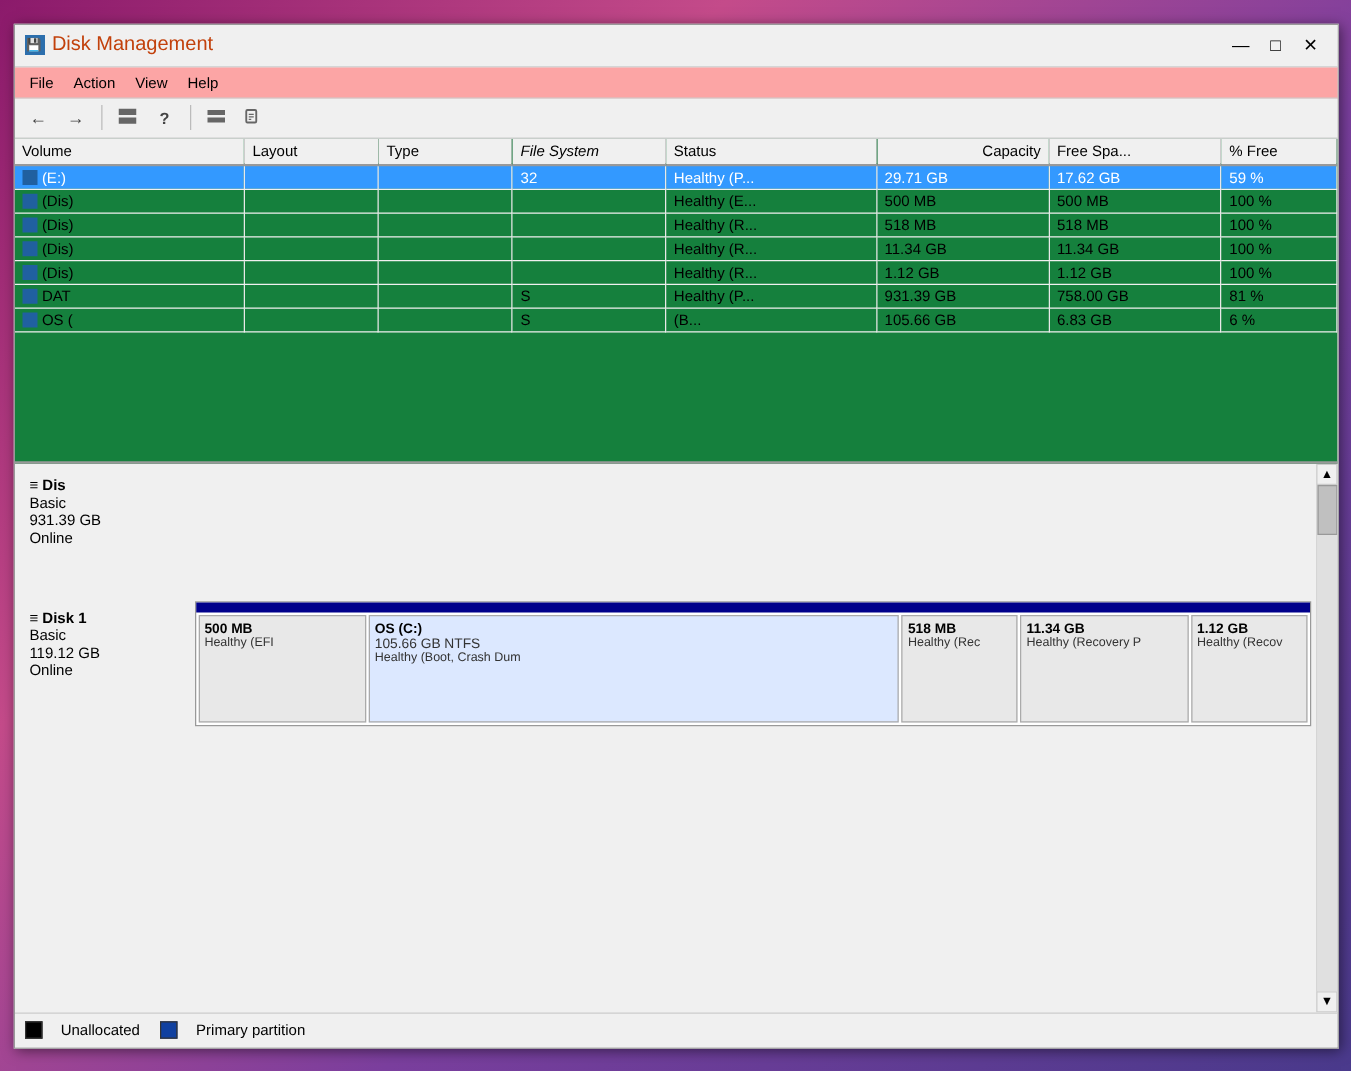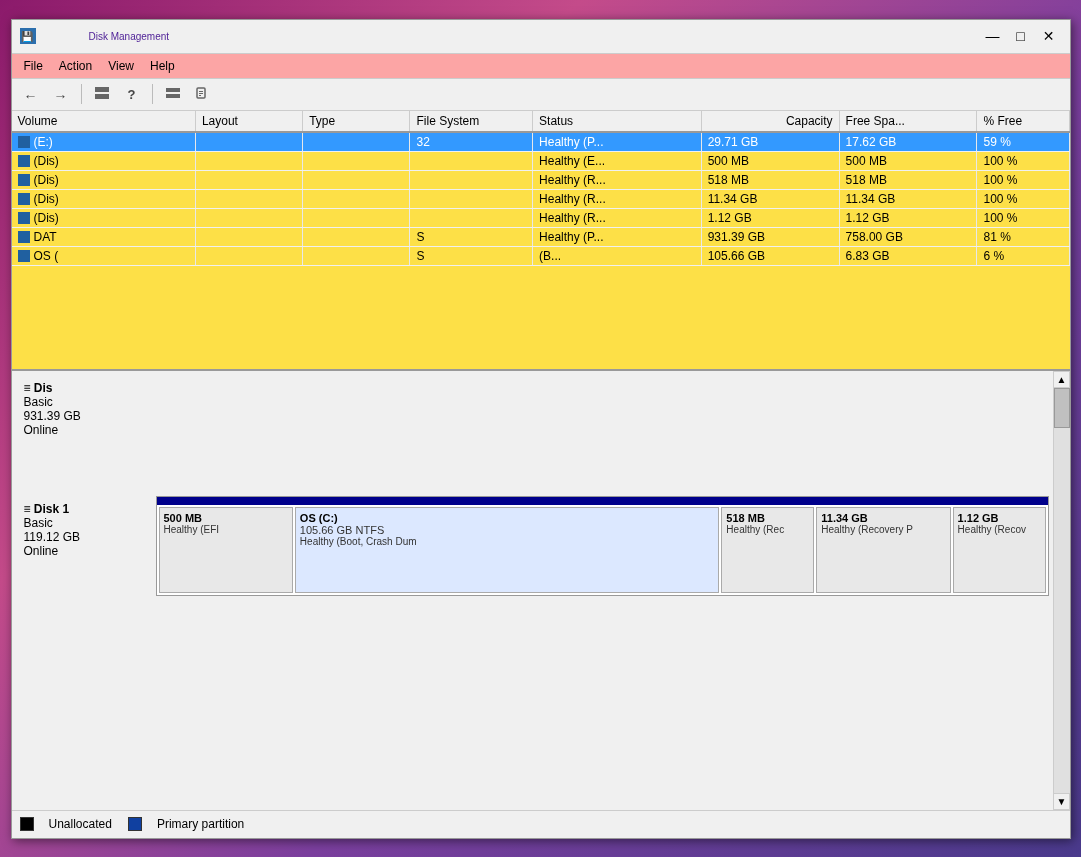--- a/index.html
+++ b/index.html
@@ -41,23 +41,22 @@
       width: 16px;
       height: 16px;
       background: #2c6fad;
       display: flex;
       align-items: center;
       justify-content: center;
       font-size: 10px;
       color: white;
     }
     .title-text {
-      font-size: 10px;
-      color: #4c1d95;
-      margin-left: 47px;
+      font-size: 16px;
+      color: #c2410c;
     }
     .title-controls {
       display: flex;
       gap: 2px;
     }
     .title-btn {
       width: 26px;
       height: 22px;
       background: #f0f0f0;
       border: none;
@@ -105,21 +104,21 @@
       display: flex;
       flex-direction: column;
       flex: 1;
       overflow: hidden;
     }
     .table-section {
       flex: 0 0 auto;
       height: 260px;
       border-bottom: 2px solid #999;
       overflow: hidden;
-      background: #fde047;
+      background: #15803d;
       position: relative;
     }
     .disk-table {
       width: 100%;
       border-collapse: collapse;
       font-size: 12px;
     }
     .disk-table th {
       background: #f0f0f0;
       border-right: 1px solid #ccc;
@@ -148,21 +147,21 @@
       vertical-align: middle;
     }
     .disk-view {
       flex: 1;
       overflow-y: auto;
       background: #f0f0f0;
       padding: 4px;
     }
     .disk-row {
       display: flex;
-      margin-bottom: 21px;
+      margin-bottom: 6px;
       min-height: 100px;
     }
     .disk-label {
       width: 140px;
       flex-shrink: 0;
       padding: 6px 8px;
       font-size: 12px;
       background: #f0f0f0;
     }
     .disk-label .disk-name { font-weight: bold; }
@@ -341,21 +340,21 @@
 
   <div class="main-content">
 
     <div class="table-section" style="position:relative;">
       <table class="disk-table">
         <thead>
           <tr>
             <th style="width:120px;">Volume</th>
             <th style="width:70px;">Layout</th>
             <th style="width:70px;">Type</th>
-            <th style="width:80px;">File System</th>
+            <th style="width:80px;font-style:italic;">File System</th>
             <th style="width:110px;">Status</th>
             <th style="width:90px;text-align:right;">Capacity</th>
             <th style="width:90px;">Free Spa...</th>
             <th style="width:60px;">% Free</th>
           </tr>
         </thead>
         <tbody id="table-body">
           <tr class="selected">
             <td><span class="row-icon"></span>(E:)</td>
             <td></td>

